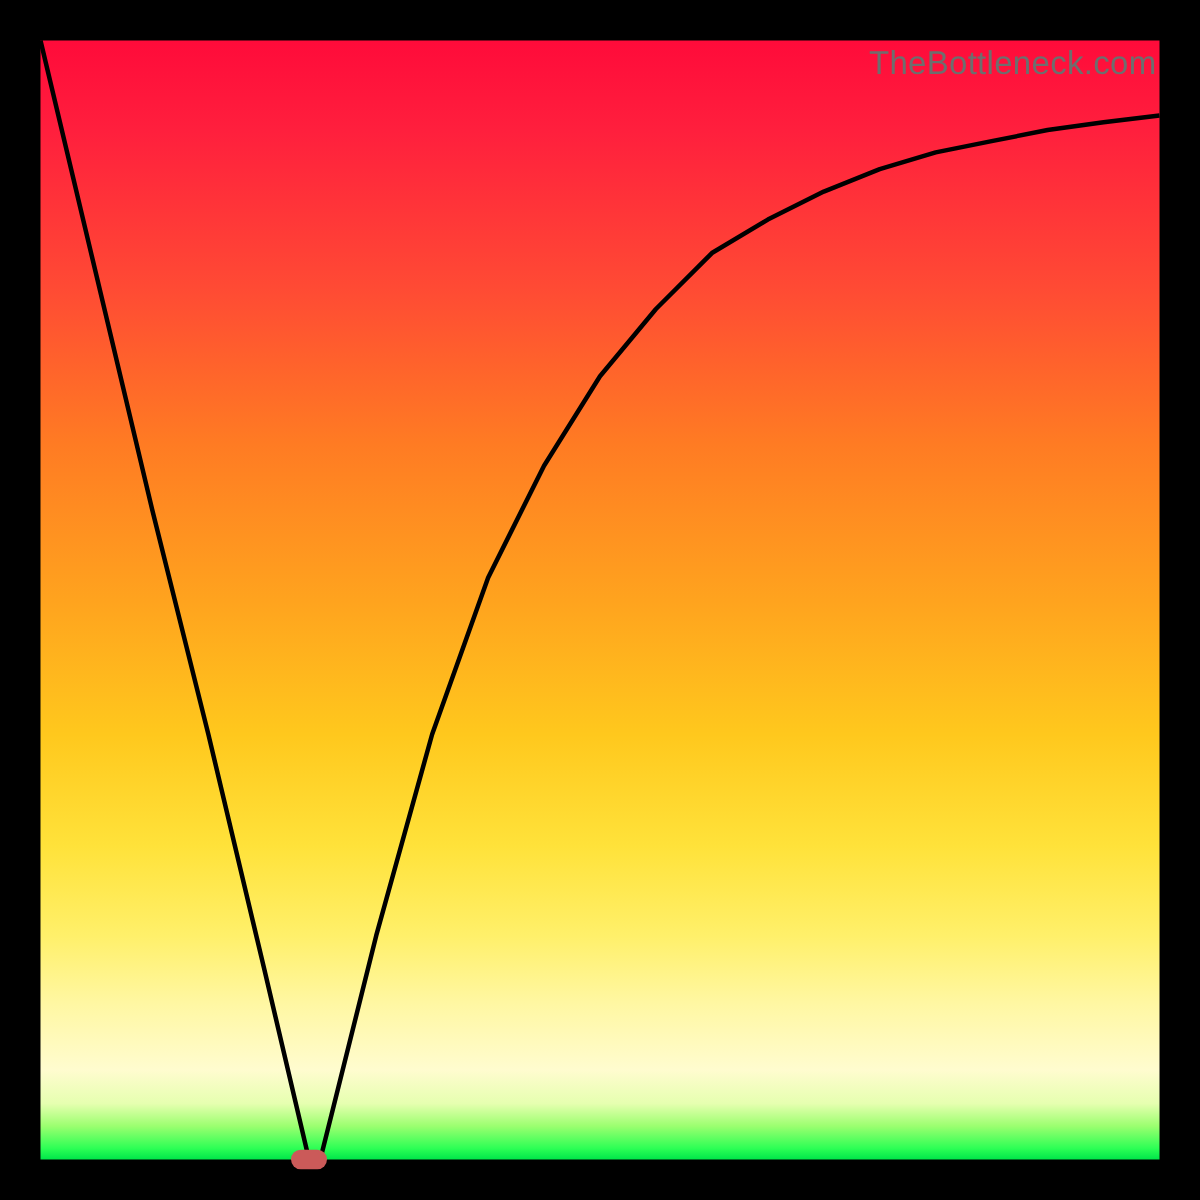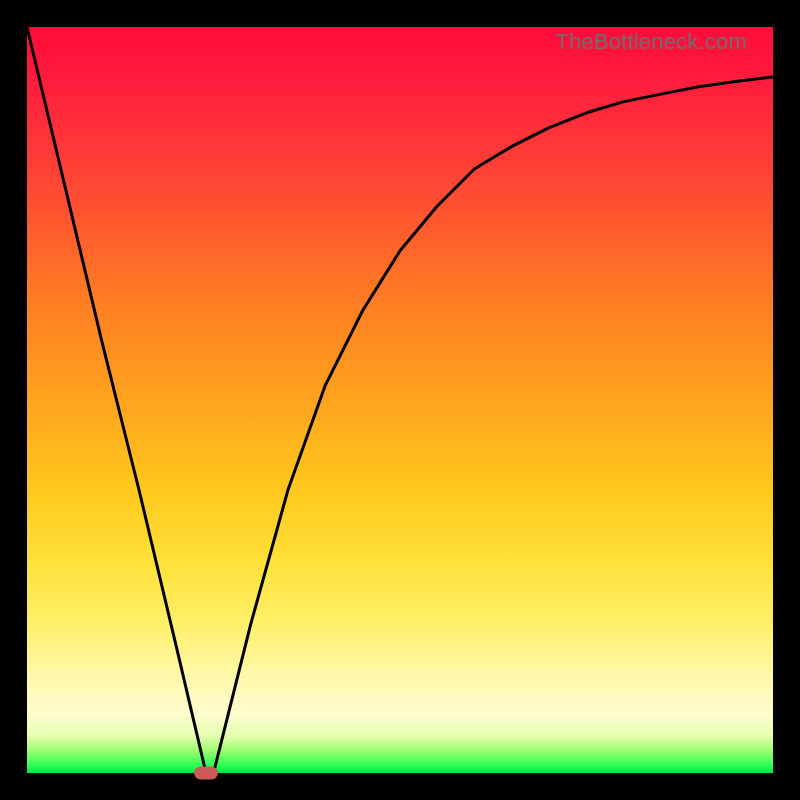--- a/index.html
+++ b/index.html
@@ -38,21 +38,21 @@
       #fffccf 92%,
       #e6ffb0 95%,
       #9cff70 97%,
       #2dff55 99%,
       #00e64a 100%
     );
   }
   .watermark {
     position: absolute;
     top: 2px;
-    right: 26px;
+    right: 2px;
     color: #6e6e6e;
     font-size: 22px;
     font-weight: 500;
     letter-spacing: 0.2px;
     user-select: none;
   }
   svg.curve {
     position: absolute;
     left: 0;
     top: 0;

